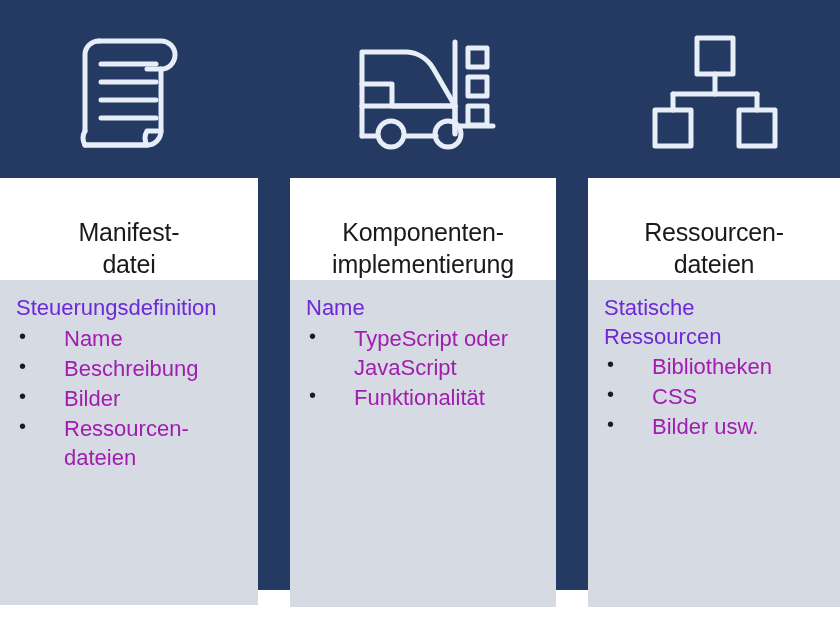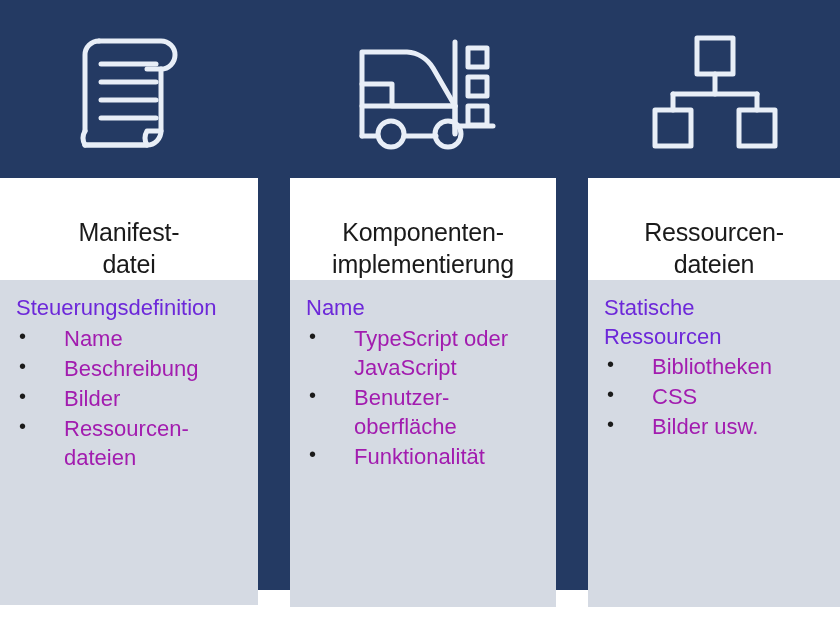--- a/index.html
+++ b/index.html
@@ -218,22 +218,20 @@
   <div class="col c2">
     <div class="title-card">
       <div class="title-text">Komponenten-
 implementierung</div>
     </div>
     <div class="body-card">
       <div class="body-heading">Name</div>
       <ul class="bullets">
         <li>TypeScript oder
 JavaScript</li>
-        <li>Benutzer-
-oberfläche</li>
         <li>Funktionalität</li>
       </ul>
     </div>
   </div>
 
   <div class="col c3">
     <div class="title-card">
       <div class="title-text">Ressourcen-
 dateien</div>
     </div>

